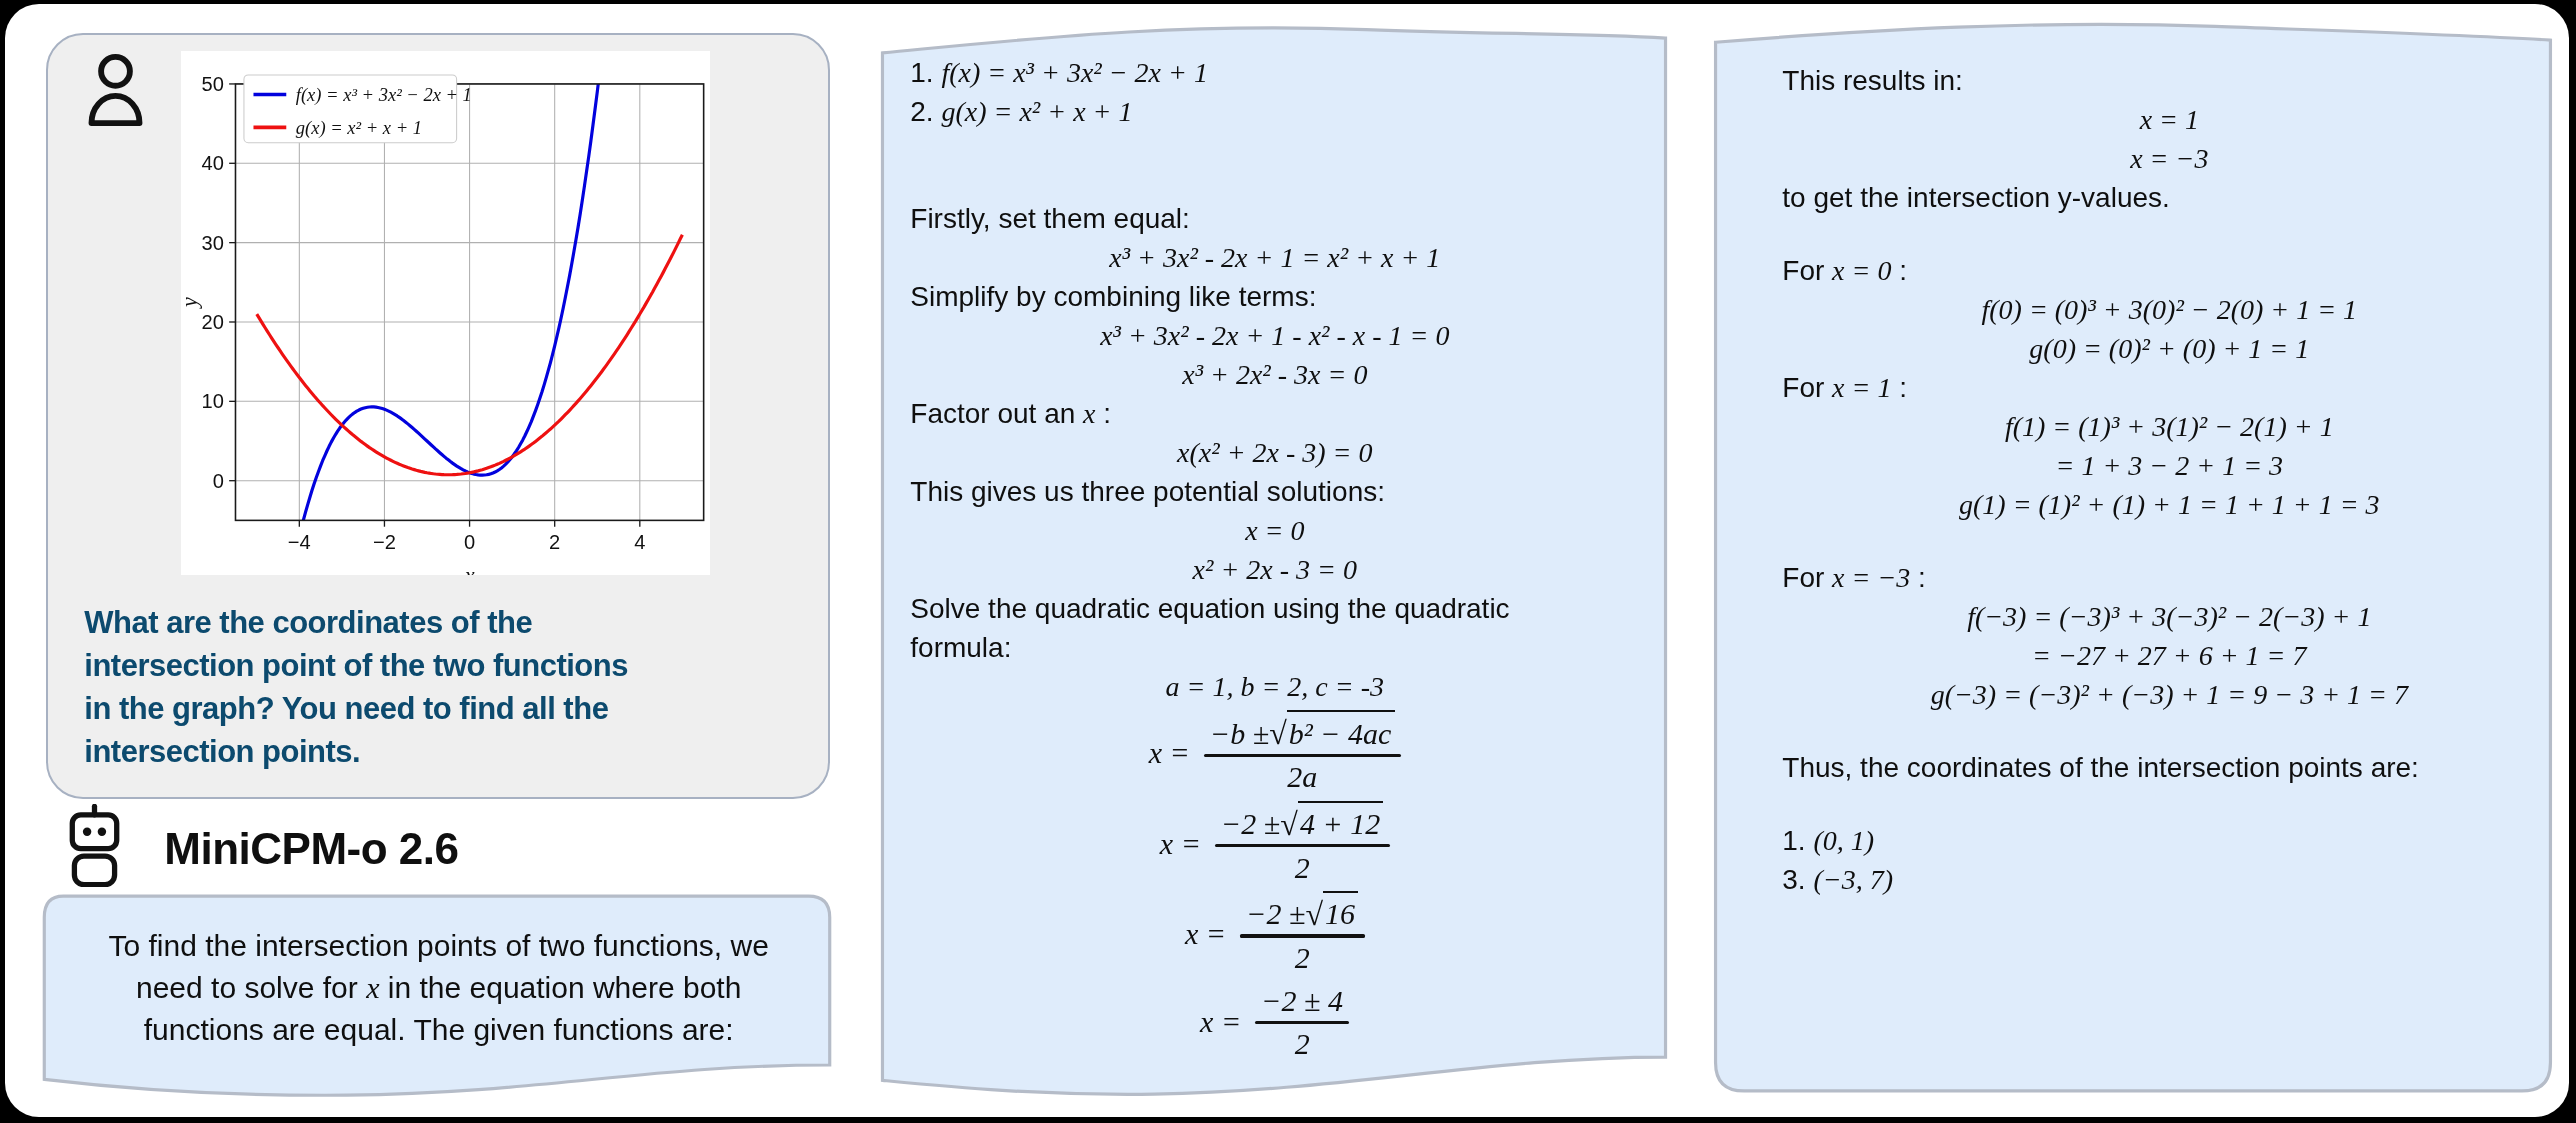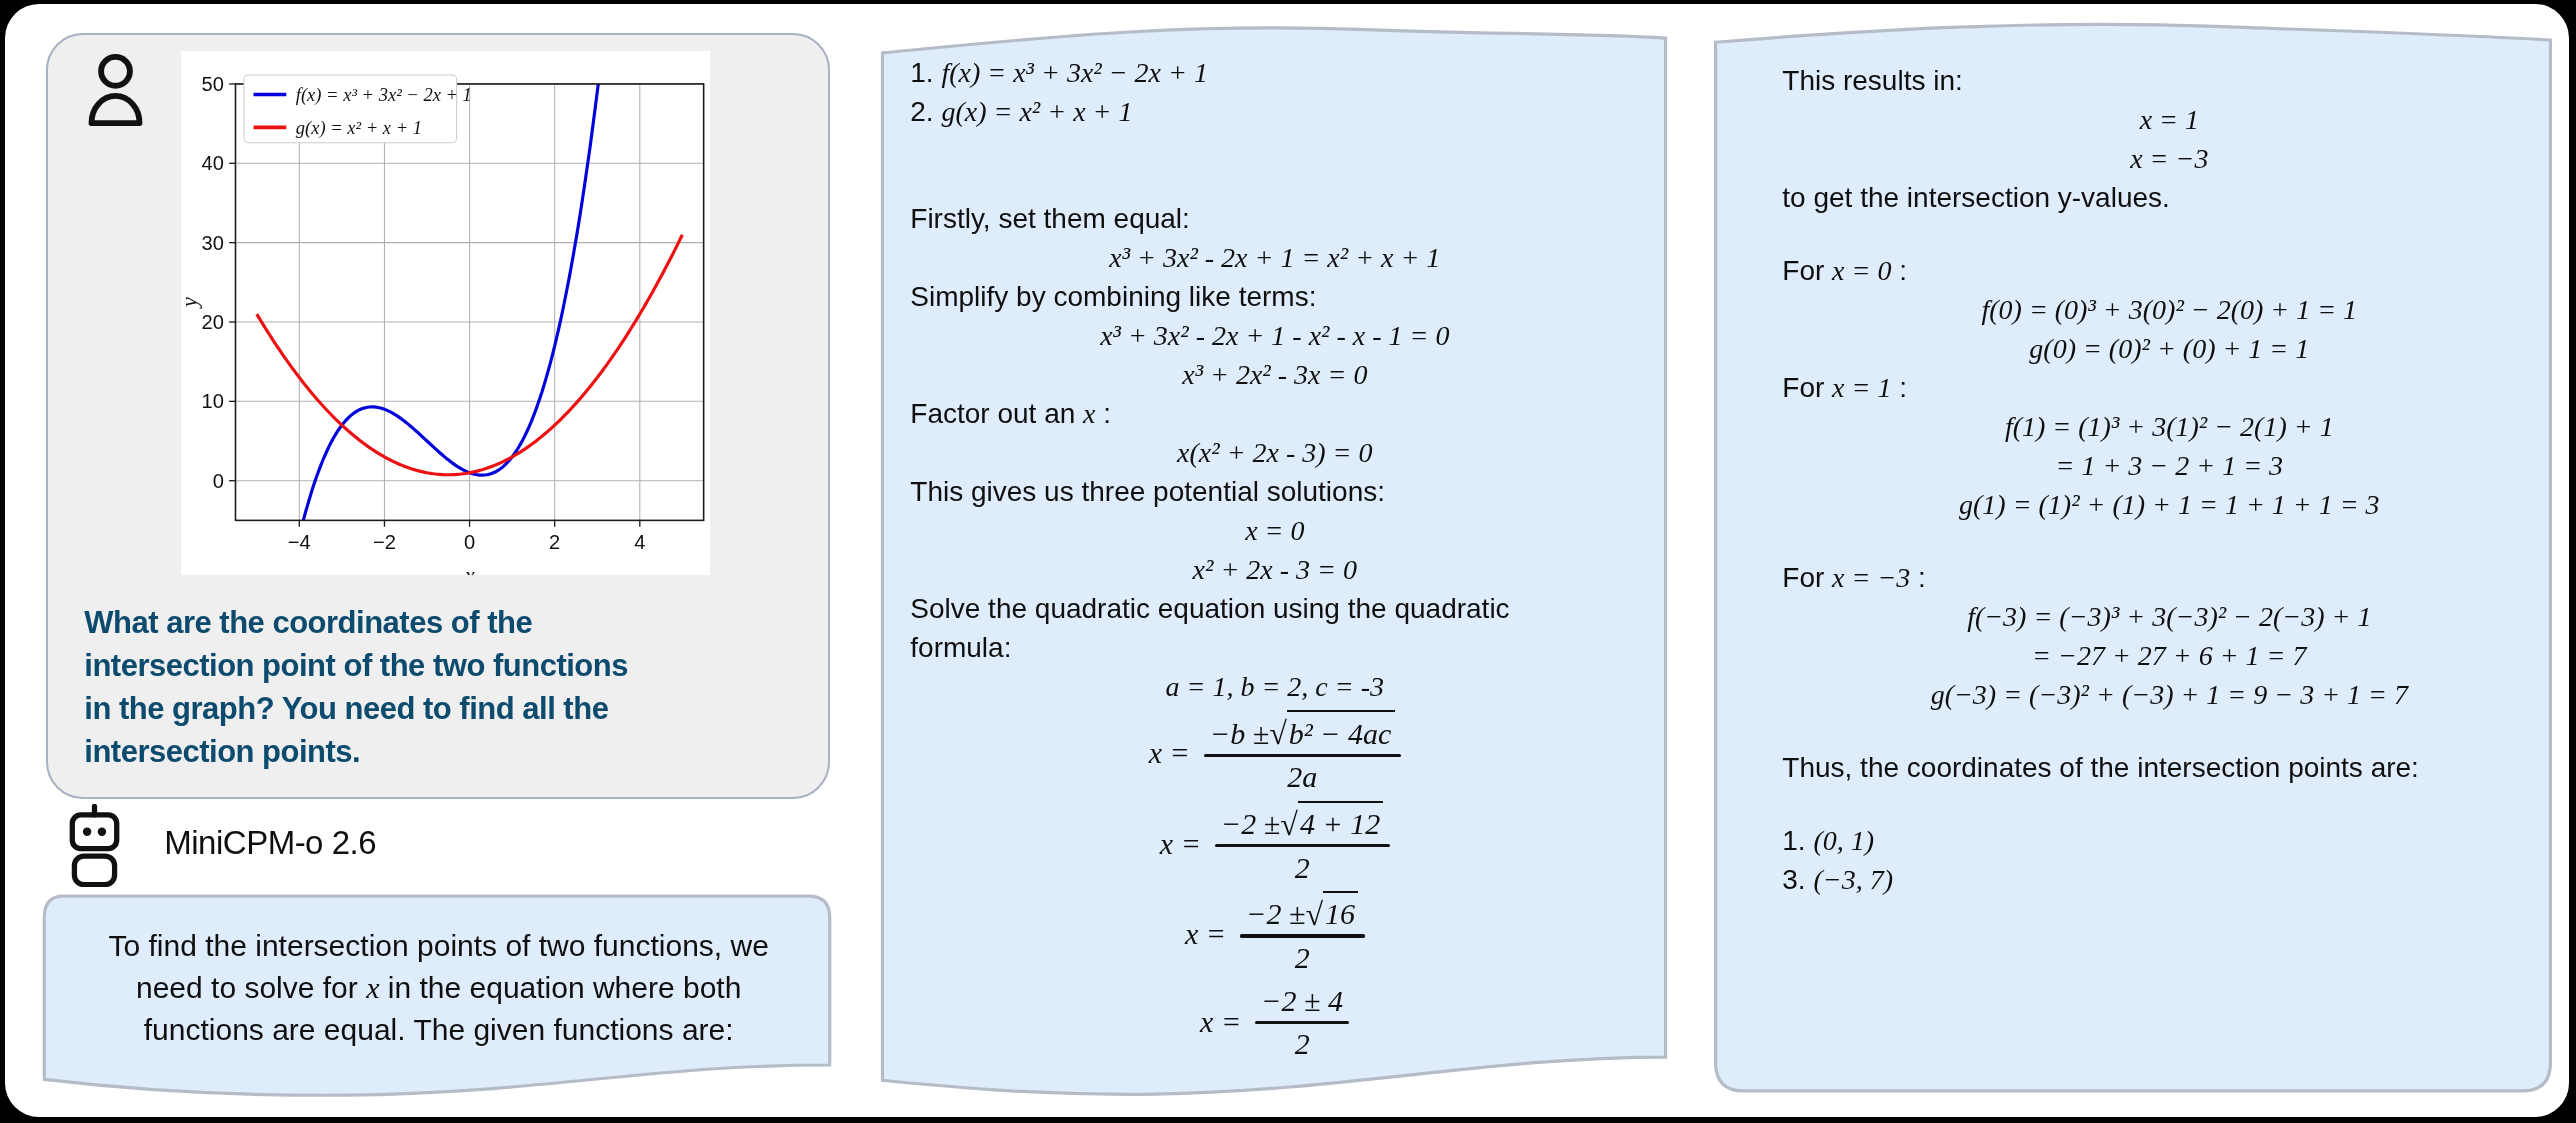--- a/index.html
+++ b/index.html
@@ -10,21 +10,21 @@
   
   .gray-bubble{position:absolute;left:41px;top:29px;width:784px;height:766px;background:#efefef;
                border:2.6px solid #a7b1c2;border-radius:37px;box-sizing:border-box;}
   .user-icon{position:absolute;left:78px;top:46px;width:65px;height:80px;}
   .plot-wrap{position:absolute;left:176px;top:47px;width:529px;height:524px;background:#fff;}
   .question{position:absolute;left:79px;top:597px;width:752px;font-weight:bold;
             font-size:31px;line-height:43px;letter-spacing:-0.5px;color:#0c4a6e;}
 
   
   .robot-icon{position:absolute;left:62px;top:800px;width:55px;height:83px;}
-  .model-name{position:absolute;left:159px;top:820px;font-size:33px;font-weight:normal;letter-spacing:-0.5px;}
+  .model-name{position:absolute;left:159px;top:820px;font-size:44px;font-weight:bold;letter-spacing:-0.5px;}
 
   
   .panel{position:absolute;}
   .panel > svg.panel-bg{position:absolute;left:0;top:0;}
   .panel-content{position:absolute;}
 
   #intro{left:35px;top:889px;width:794px;height:217px;}
   #intro .panel-content{left:25.4px;top:32px;width:746px;}
   #mid{left:874px;top:15px;width:790px;height:1091px;}
   #mid .panel-content{left:31px;top:34px;width:729px;}

